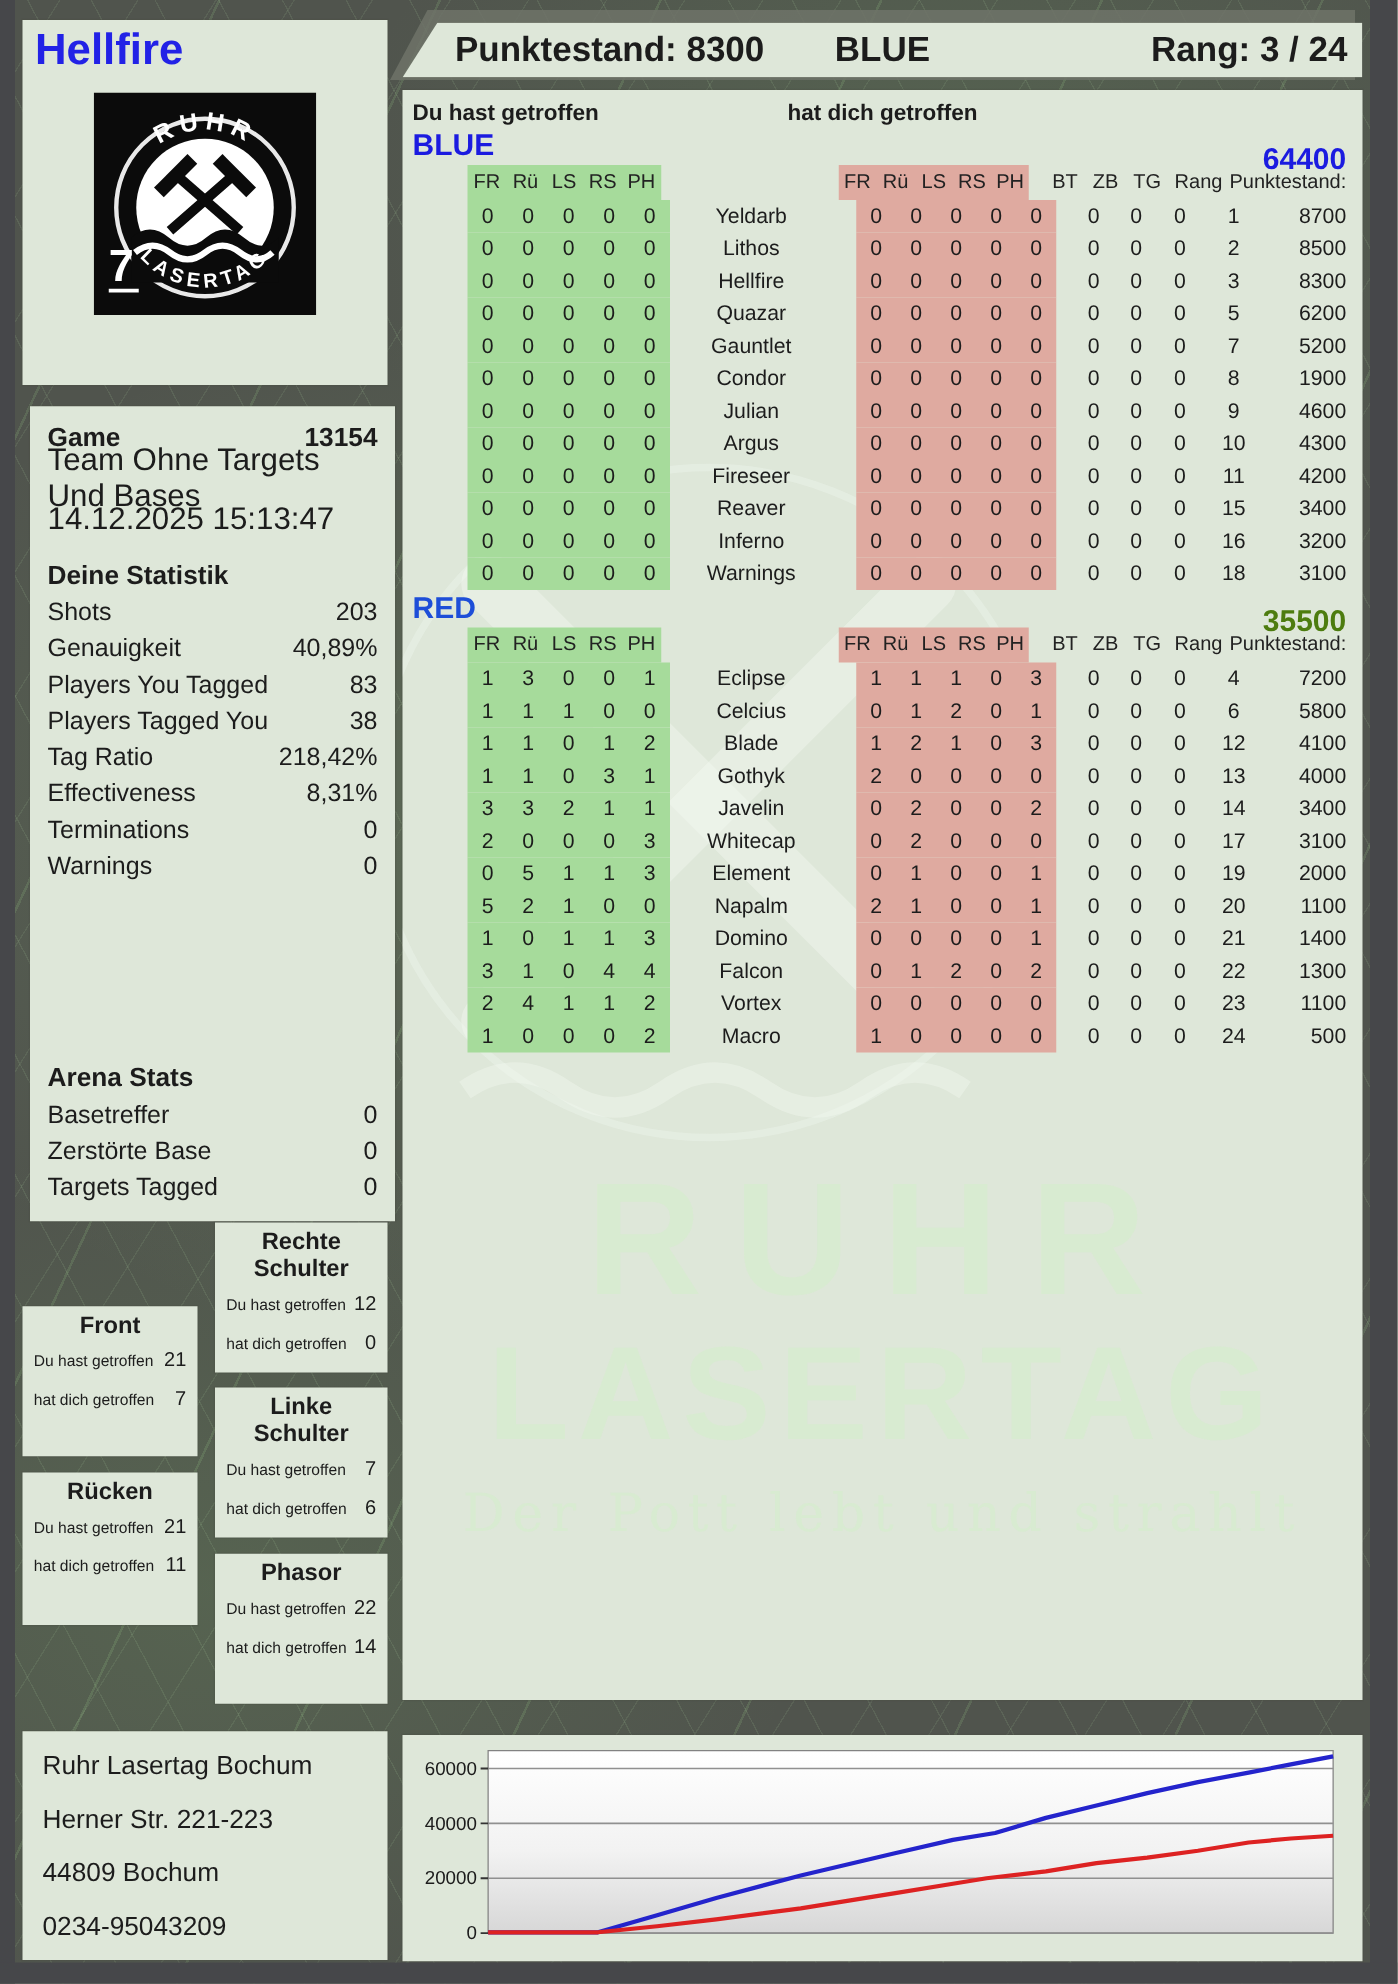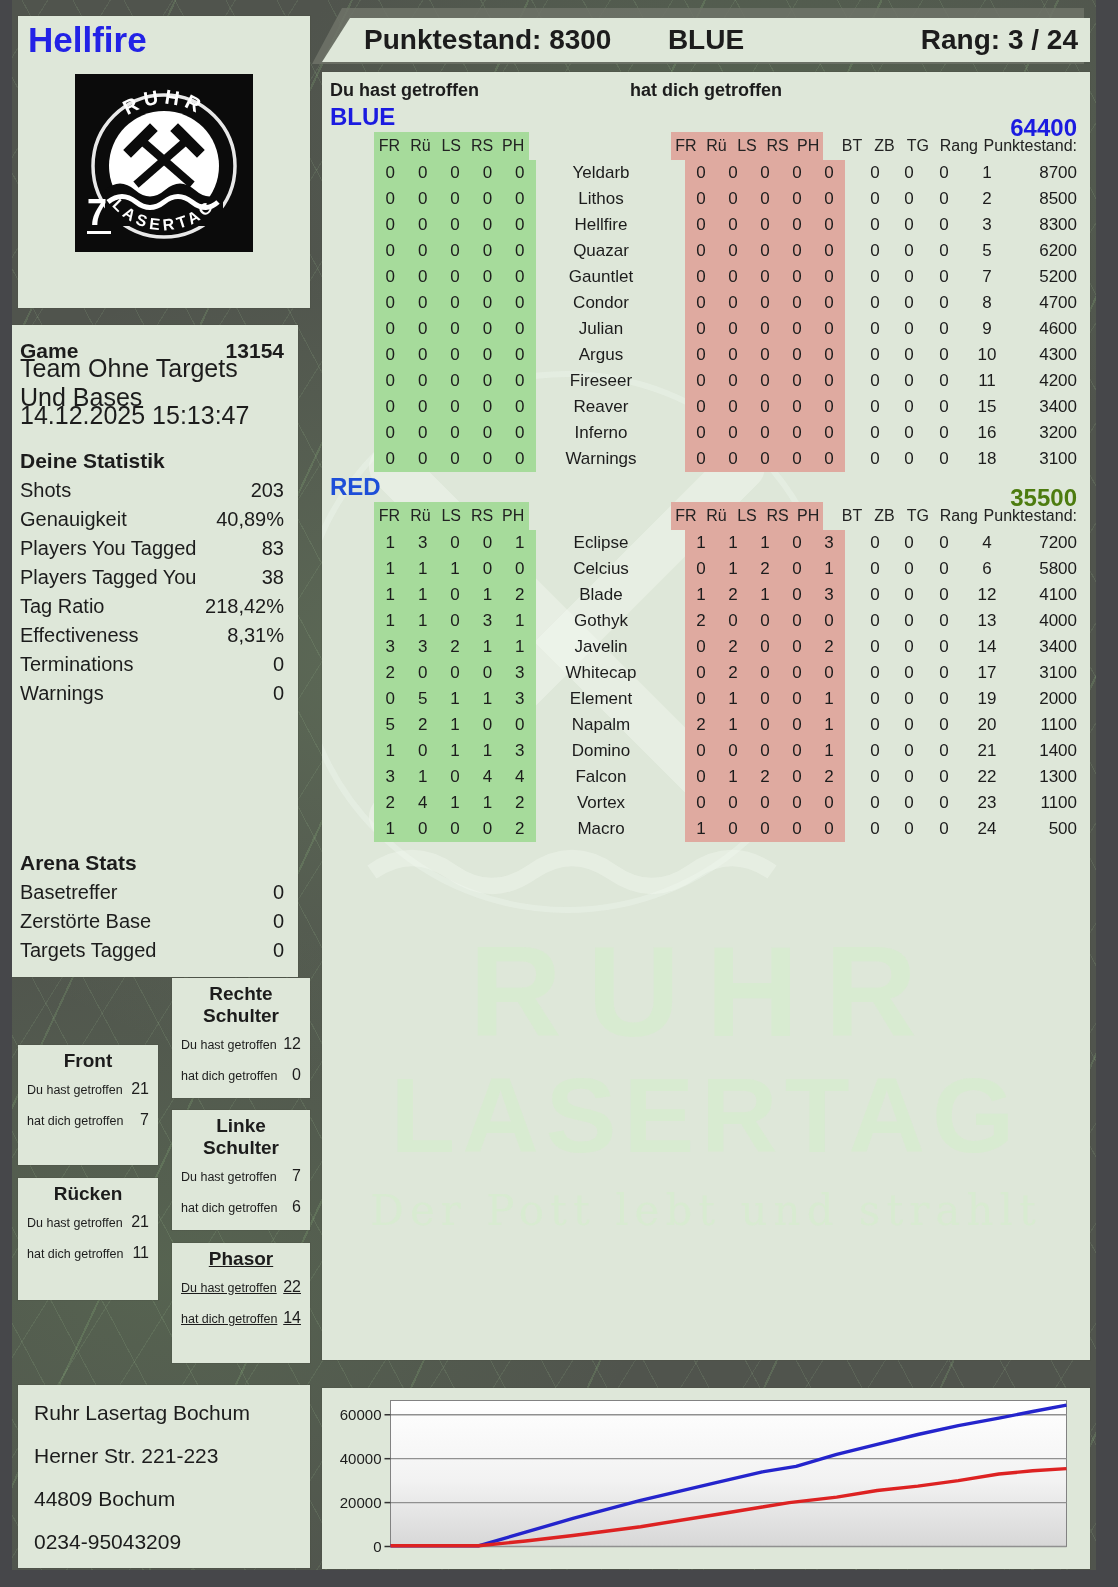--- a/index.html
+++ b/index.html
@@ -23,34 +23,34 @@
   .edge-r{left:1096px;top:0;width:22px;height:1587px;}
   .edge-b{left:0;top:1570px;width:1118px;height:17px;}
 
   .panel{position:absolute;background:#dee7d9;box-shadow:0 0 0 1px rgba(70,75,65,0.25);}
 
   
   #panel-name{left:18px;top:16px;width:292px;height:292px;}
   .player-name{position:absolute;left:10px;top:4px;font-size:35px;font-weight:bold;color:#2222e6;}
   .logo{position:absolute;left:57px;top:58px;width:178px;height:178px;}
 
-  #panel-stats{left:6px;top:325px;width:292px;height:652px;padding:0;box-sizing:border-box;}
+  #panel-stats{left:24px;top:325px;width:292px;height:652px;padding:0;box-sizing:border-box;}
   .stats-inner{padding:10px 14px 0 14px;}
   .g-row{display:flex;justify-content:space-between;font-size:21px;font-weight:bold;height:32px;align-items:center;}
   .g-line{font-size:25px;height:32px;display:flex;align-items:center;}
   .sec-title{font-size:21px;font-weight:bold;height:31px;display:flex;align-items:center;}
   .srow{display:flex;justify-content:space-between;font-size:20px;height:29px;align-items:center;gap:36px;}
   .sp14{height:14px;} .sp140{height:139px;}
 
   .hitbox{position:absolute;background:#dee7d9;box-shadow:0 0 0 1px rgba(70,75,65,0.25);box-sizing:border-box;padding:5px 9px 0 9px;}
   .hb-front{left:18px;top:1045px;width:140px;height:120px;}
   .hb-ruecken{left:18px;top:1178px;width:140px;height:122px;}
   .hb-rechte{left:172px;top:978px;width:138px;height:120px;}
   .hb-linke{left:172px;top:1110px;width:138px;height:120px;}
-  .hb-phasor{left:172px;top:1243px;width:138px;height:120px;text-decoration:underline;}
+  .hb-phasor{left:172px;top:1243px;width:138px;height:120px;}
   .hb-title{text-align:center;font-weight:bold;font-size:19px;margin-bottom:8px;}
   .hb-row{display:flex;justify-content:space-between;align-items:baseline;margin-bottom:13px;}
   .hb-lbl{font-size:12.5px;} .hb-val{font-size:16px;}
 
   #panel-address{left:18px;top:1385px;width:292px;height:183px;}
   .addr-line{font-size:21px;padding-left:16px;height:43px;display:flex;align-items:center;}
   .addr-first{margin-top:6px;}
 
   
   #panel-header{left:322px;top:18px;width:768px;height:44px;clip-path:polygon(28px 0,100% 0,100% 100%,0 100%);display:flex;align-items:center;z-index:2;}
@@ -443,21 +443,21 @@
             <span>0</span>
             <span>0</span>
             <span>0</span>
             <span>0</span>
           </div>
           <div class="gap2"></div>
           <span class="cbt">0</span>
           <span class="czb">0</span>
           <span class="ctg">0</span>
           <span class="crang">8</span>
-          <span class="cscore">4700</span>
+          <span class="cscore">1900</span>
         </div>
         <div class="trow">
           <div class="blk blk-hit">
             <span>0</span>
             <span>0</span>
             <span>0</span>
             <span>0</span>
             <span>0</span>
           </div>
           <div class="pname">Julian</div>

